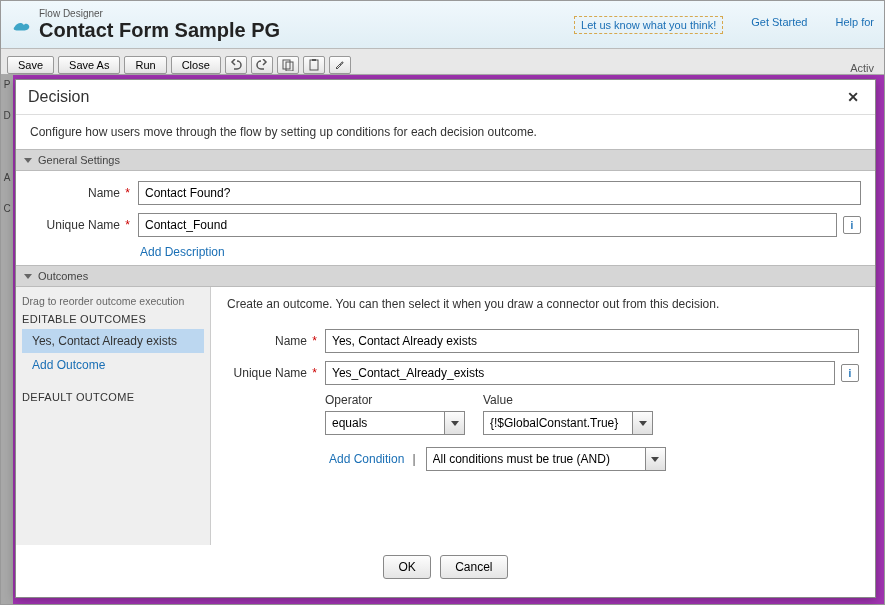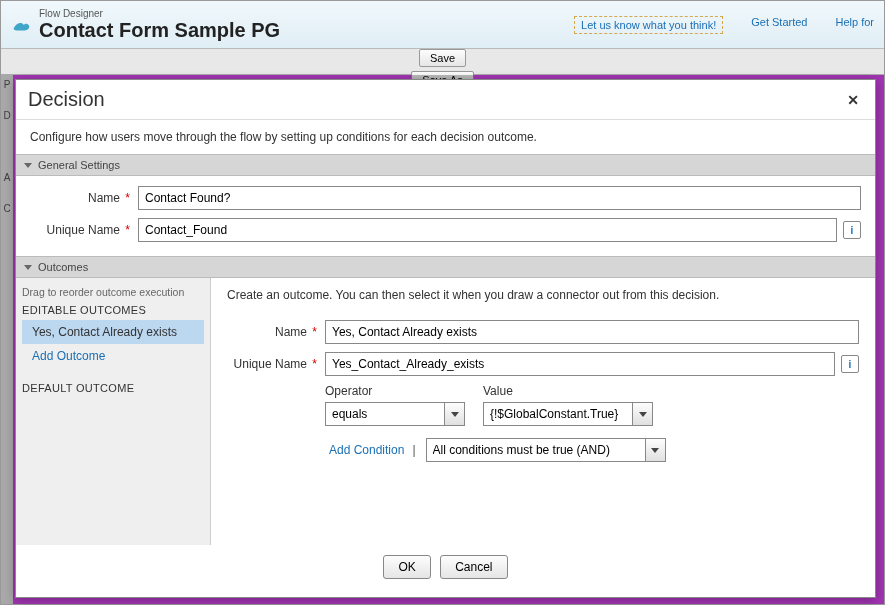--- a/index.html
+++ b/index.html
@@ -10,33 +10,33 @@
 .top-header { background: linear-gradient(#f0f8fc, #e0eef5); height: 48px; display: flex; align-items: center; padding: 0 10px; border-bottom: 1px solid #bbb; }
 .logo { width: 22px; height: 22px; margin-right: 6px; }
 .title-wrap { display: flex; flex-direction: column; line-height: 1.1; }
 .app-label { font-size: 10px; color: #555; }
 .app-title { font-size: 20px; font-weight: bold; color: #222; }
 .header-links { margin-left: auto; display: flex; gap: 28px; font-size: 11px; }
 .header-links a { color: #1a6fb5; text-decoration: none; cursor: pointer; }
 .feedback-link { border: 1px dashed #d6a84e; padding: 2px 6px; color: #1a6fb5; }
 
 
-.toolbar { background: #e8e8e8; height: 26px; display: flex; align-items: center; padding: 0 6px; gap: 4px; border-bottom: 1px solid #aaa; flex-direction: column; }
+.toolbar { background: #e8e8e8; height: 26px; display: flex; align-items: flex-end; padding: 0 6px; gap: 4px; border-bottom: 1px solid #aaa; }
 .toolbar button { font-size: 11px; padding: 2px 10px; background: linear-gradient(#fdfdfd,#e5e5e5); border: 1px solid #999; border-radius: 2px; cursor: pointer; }
 .toolbar .iconbtn { width: 22px; padding: 2px 0; display: flex; align-items: center; justify-content: center; }
 .toolbar-right { margin-left: auto; font-size: 11px; color: #555; padding-right: 4px; }
 
 
 .dim { position: absolute; inset: 74px 0 0 0; background: rgba(0,0,0,0.25); }
 .left-strip { position: absolute; left: 0; top: 74px; bottom: 0; width: 12px; background: #e0e0e0; color: #555; font-size: 10px; padding-top: 4px; display: flex; flex-direction: column; align-items: center; gap: 20px; }
 
 
 .modal { position: absolute; left: 14px; right: 8px; top: 78px; bottom: 6px; background: #fff; border: 1px solid #888; box-shadow: 0 2px 10px rgba(0,0,0,0.3); display: flex; flex-direction: column; }
 .modal-header { padding: 8px 12px; display: flex; align-items: center; border-bottom: 1px solid #ddd; }
-.modal-title { font-size: 20px; color: #333; }
+.modal-title { font-size: 16px; color: #333; }
 .close-x { margin-left: auto; font-size: 14px; font-weight: bold; cursor: pointer; padding: 0 4px; }
 .modal-desc { padding: 10px 14px; font-size: 12px; color: #333; }
 
 
 .section-hdr { background: #d6d6d6; padding: 4px 8px; font-size: 11px; color: #444; display: flex; align-items: center; border-top: 1px solid #bbb; border-bottom: 1px solid #bbb; }
 .chev { width: 0; height: 0; border-top: 5px solid #666; border-left: 4px solid transparent; border-right: 4px solid transparent; margin-right: 6px; }
 
 
 .form-area { padding: 10px 14px 6px; }
 .form-row { display: flex; align-items: center; margin-bottom: 8px; }
@@ -153,20 +153,21 @@
     <div class="form-area">
       <div class="form-row">
         <label><span>Name</span> <span class="req">*</span></label>
         <input type="text" value="Contact Found?" style="">
       </div>
       <div class="form-row">
         <label><span>Unique Name</span> <span class="req">*</span></label>
         <input type="text" value="Contact_Found" style="">
         <span class="info-btn">i</span>
       </div>
+      <div class="add-desc">Add Description</div>
     </div>
 
     <div class="section-hdr">
       <span class="chev"></span>
       <span>Outcomes</span>
     </div>
 
     <div class="outcomes-body">
       <div class="outcomes-left">
         <div class="hint">Drag to reorder outcome execution</div>

